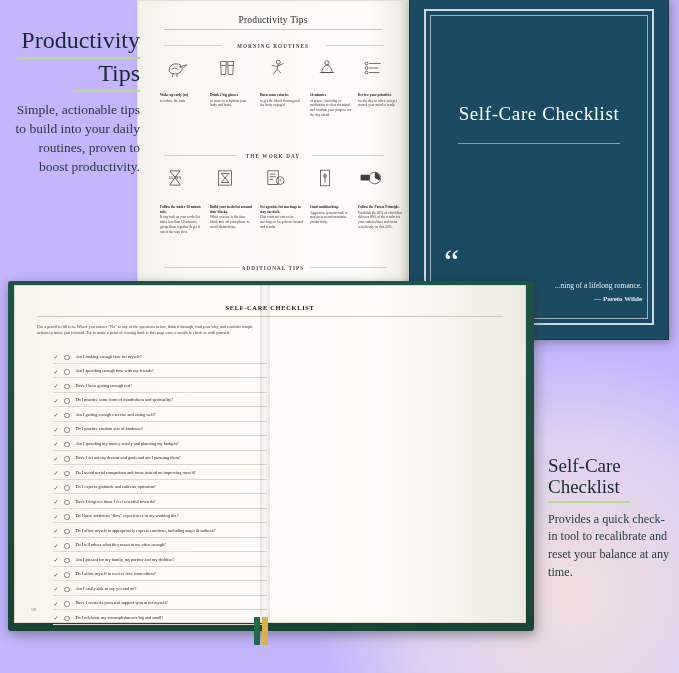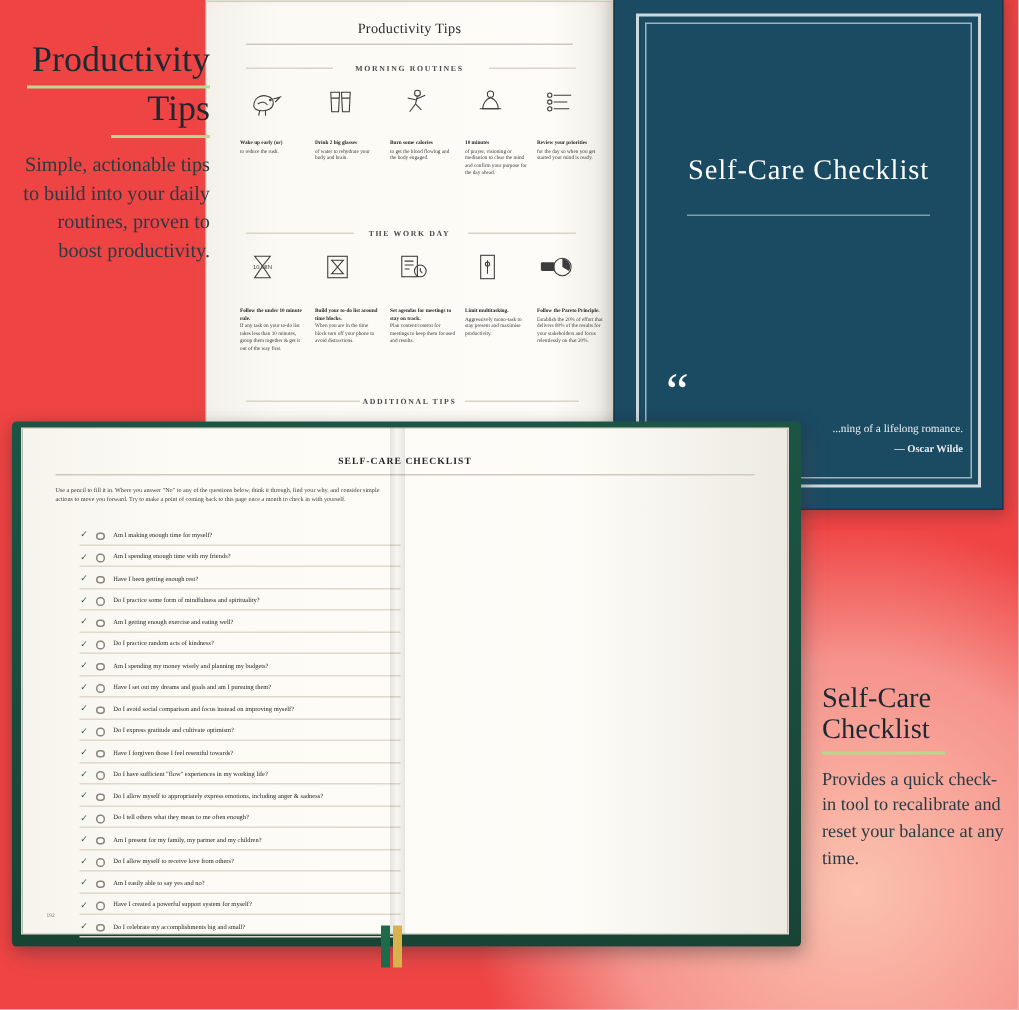--- a/index.html
+++ b/index.html
@@ -6,21 +6,21 @@
   html, body {
     margin: 0; padding: 0;
     width: 679px; height: 673px;
     overflow: hidden;
     background: #ffffff;
     font-family: "Liberation Serif", serif;
   }
   #stage {
     position: relative;
     width: 679px; height: 673px;
-    background: #ef4444;
+    background: #c4b5fd;
     overflow: hidden;
   }
 
   
   .glow {
     position: absolute;
     right: -60px; bottom: -80px;
     width: 420px; height: 400px;
     background: radial-gradient(ellipse at 60% 60%, rgba(255,236,210,0.75) 0%, rgba(255,243,228,0.45) 45%, rgba(255,255,255,0) 72%);
     pointer-events: none;
@@ -377,21 +377,21 @@
       <div class="sec-head-rule" style="left:172px; width:76px; top:266px;"></div>
     </div>
 
     <div class="page-right-cover">
       <div class="cover-inner-frame"></div>
       <div class="cover-inner-frame2"></div>
       <div class="cover-title">Self-Care Checklist</div>
       <div class="cover-rule"></div>
       <div class="cover-quote-mark">“</div>
       <div class="cover-quote">...ning of a lifelong romance.</div>
-      <div class="cover-quote-author">— Oscar Wilde</div>
+      <div class="cover-quote-author">— Pareto Wilde</div>
     </div>
   </div>
 
   <div id="book-bottom">
     <div class="bb-shadow"></div>
     <div class="bb-cover"></div>
     <div class="bb-page">
       <div class="cl-title">SELF-CARE CHECKLIST</div>
       <div class="cl-title-rule"></div>
       <div class="cl-intro">Use a pencil to fill it in. Where you answer "No" to any of the questions below, think it through, find your why, and consider simple actions to move you forward. Try to make a point of coming back to this page once a month to check in with yourself.</div>

